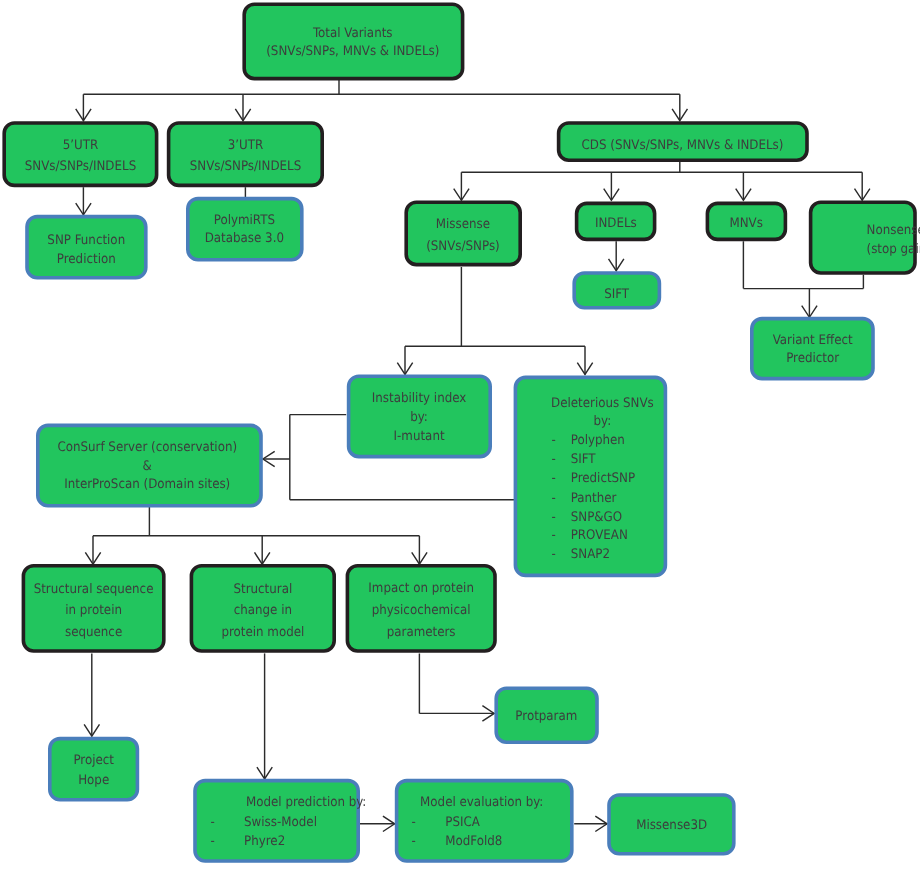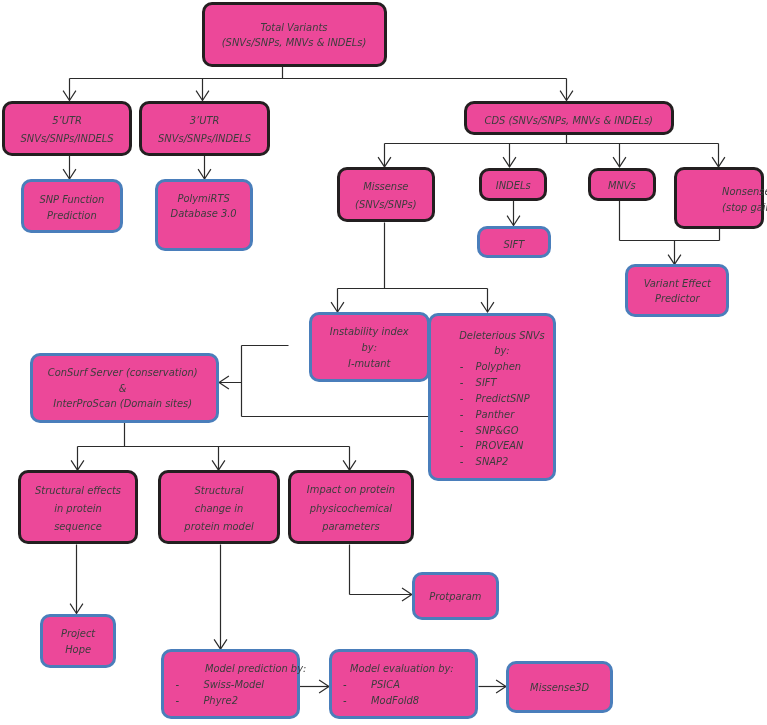--- a/index.html
+++ b/index.html
@@ -3,21 +3,21 @@
 <meta charset="utf-8">
 <title>Variant annotation and analysis workflow</title>
 <style>
   html,body{margin:0;padding:0;background:#ffffff;}
   body{width:767px;height:725px;overflow:hidden;
        font-family:"DejaVu Sans",sans-serif;font-stretch:condensed;
        -webkit-font-smoothing:antialiased;}
   #canvas{position:relative;width:767px;height:725px;background:#fff;overflow:hidden;}
   svg#links{position:absolute;left:0;top:0;width:767px;height:725px;}
   svg#links path{fill:none;stroke:#2b2b2b;stroke-width:1.2;stroke-linecap:butt;stroke-linejoin:miter;}
-  .node{position:absolute;box-sizing:border-box;background:#ec4899;border-radius:10px;font-style:italic;}
+  .node{position:absolute;box-sizing:border-box;background:#22c55e;border-radius:10px;}
   .node.black{border:3.2px solid #231f20;}
   .node.blue{border:3.2px solid #4a7ebb;}
   .nlabel{position:absolute;left:-3.2px;right:-3.2px;
           text-align:center;color:#3d3d3d;font-size:11px;white-space:nowrap;}
   .nlabel.leftal{text-align:left;}
   .blist{list-style:none;margin:0;padding:0;}
   .blist li{display:flex;}
   .bdash{width:22px;flex:0 0 22px;}
 </style>
 </head>
@@ -114,21 +114,21 @@
     <div class="nlabel" style="line-height:15.8px;top:9.50px;">
       <div class="tline">CDS (SNVs/SNPs, MNVs &amp; INDELs)</div>
     </div>
   </div>
   <div class="node blue" style="left:20.6px;top:179px;width:102.6px;height:54.3px;">
     <div class="nlabel" style="line-height:15.9px;top:10.10px;">
       <div class="tline">SNP Function</div>
       <div class="tline">Prediction</div>
     </div>
   </div>
-  <div class="node blue" style="left:154.5px;top:179px;width:98.2px;height:72px;">
+  <div class="node blue" style="left:154.5px;top:164px;width:98.2px;height:54px;">
     <div class="nlabel" style="line-height:15.2px;top:9.00px;">
       <div class="tline">PolymiRTS</div>
       <div class="tline">Database 3.0</div>
     </div>
   </div>
   <div class="node black" style="left:336.9px;top:166.5px;width:97.8px;height:55.9px;">
     <div class="nlabel" style="line-height:18.2px;top:8.00px;">
       <div class="tline">Missense</div>
       <div class="tline">(SNVs/SNPs)</div>
     </div>
@@ -153,21 +153,21 @@
     <div class="nlabel" style="line-height:15.8px;top:8.20px;">
       <div class="tline">SIFT</div>
     </div>
   </div>
   <div class="node blue" style="left:625.2px;top:264.4px;width:104.1px;height:52.6px;">
     <div class="nlabel" style="line-height:15.8px;top:8.20px;text-align:center;">
       <div class="tline">Variant Effect</div>
       <div class="tline">Predictor</div>
     </div>
   </div>
-  <div class="node blue" style="left:288.8px;top:311.9px;width:120.9px;height:70.1px;margin-left:20px;">
+  <div class="node blue" style="left:288.8px;top:311.9px;width:120.9px;height:70.1px;">
     <div class="nlabel" style="line-height:15.6px;top:9.60px;">
       <div class="tline">Instability index</div>
       <div class="tline">by:</div>
       <div class="tline">I-mutant</div>
     </div>
   </div>
   <div class="node blue" style="left:428.4px;top:312.7px;width:128.1px;height:168.3px;">
     <div class="nlabel leftal" style="line-height:15.85px;padding-left:19.1px;top:11.90px;text-align:center;">
       <div class="tline">Deleterious SNVs</div>
       <div class="tline">by:</div>
@@ -205,21 +205,21 @@
   </div>
   <div class="node blue" style="left:29.5px;top:353px;width:189.6px;height:69.5px;padding-left:16px;">
     <div class="nlabel" style="line-height:15.7px;top:8.80px;margin-left:-3.2px;">
       <div class="tline">ConSurf Server (conservation)</div>
       <div class="tline">&amp;</div>
       <div class="tline">InterProScan (Domain sites)</div>
     </div>
   </div>
   <div class="node black" style="left:17.7px;top:470.2px;width:120.6px;height:74.2px;">
     <div class="nlabel" style="line-height:17.7px;top:9.20px;">
-      <div class="tline">Structural effects</div>
+      <div class="tline">Structural sequence</div>
       <div class="tline">in protein</div>
       <div class="tline">sequence</div>
     </div>
   </div>
   <div class="node black" style="left:158.3px;top:470.2px;width:121.5px;height:74.2px;">
     <div class="nlabel" style="line-height:18.3px;top:8.40px;">
       <div class="tline">Structural</div>
       <div class="tline">change in</div>
       <div class="tline">protein model</div>
     </div>

